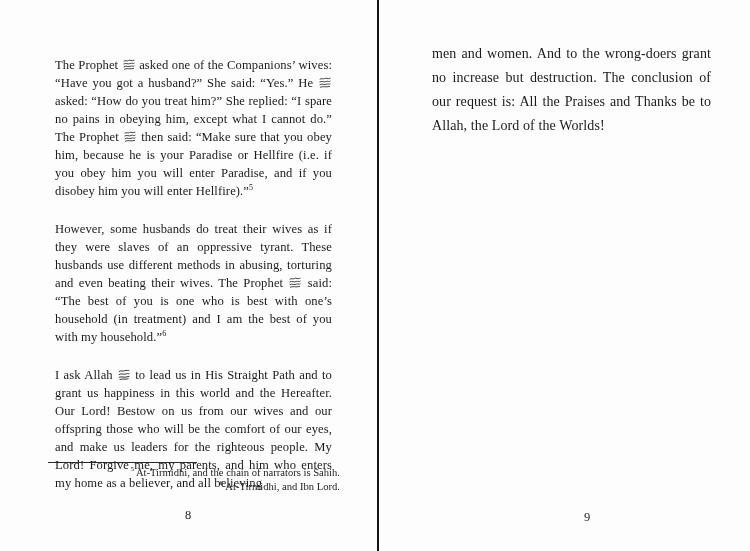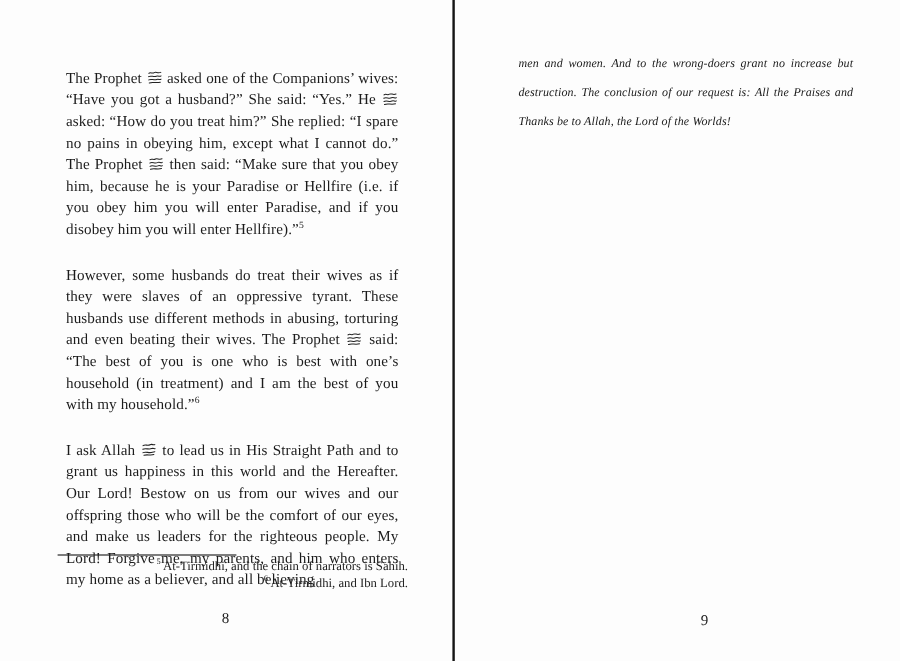--- a/index.html
+++ b/index.html
@@ -25,21 +25,21 @@
   .right-body { left: 53px;  top: 42px; width: 279px; } 
 
   .text-block p {
     margin: 0 0 20px 0;
     font-size: 12.6px; line-height: 18px;
     text-align: justify; text-justify: inter-word;
     color: #1b1b1b;
     letter-spacing: 0.1px;
   }
   .right-body p {
-    font-size: 10px; line-height: 24px; margin: 0; font-style: italic;
+    font-size: 14px; line-height: 24px; margin: 0;
   }
   .text-block p:last-child { margin-bottom: 0; }
 
   sup {
     font-size: 8px; line-height: 0; vertical-align: super;
   }
 
   .honorific {
     display: inline-block; width: 12px; height: 11px;
     vertical-align: -1px; margin: 0 1px;

